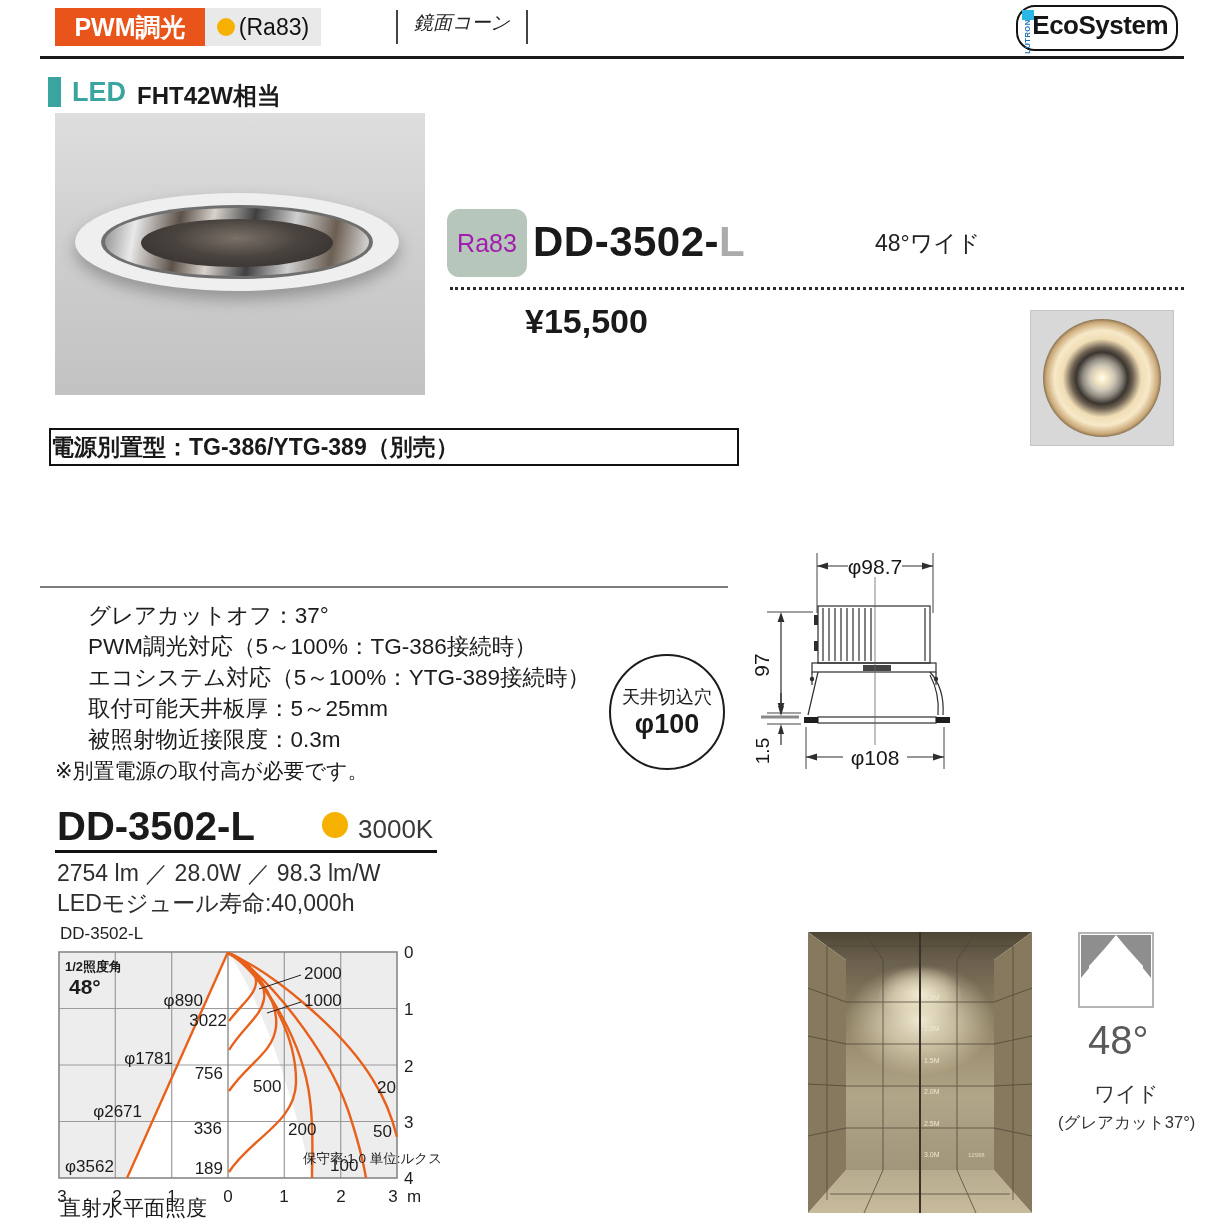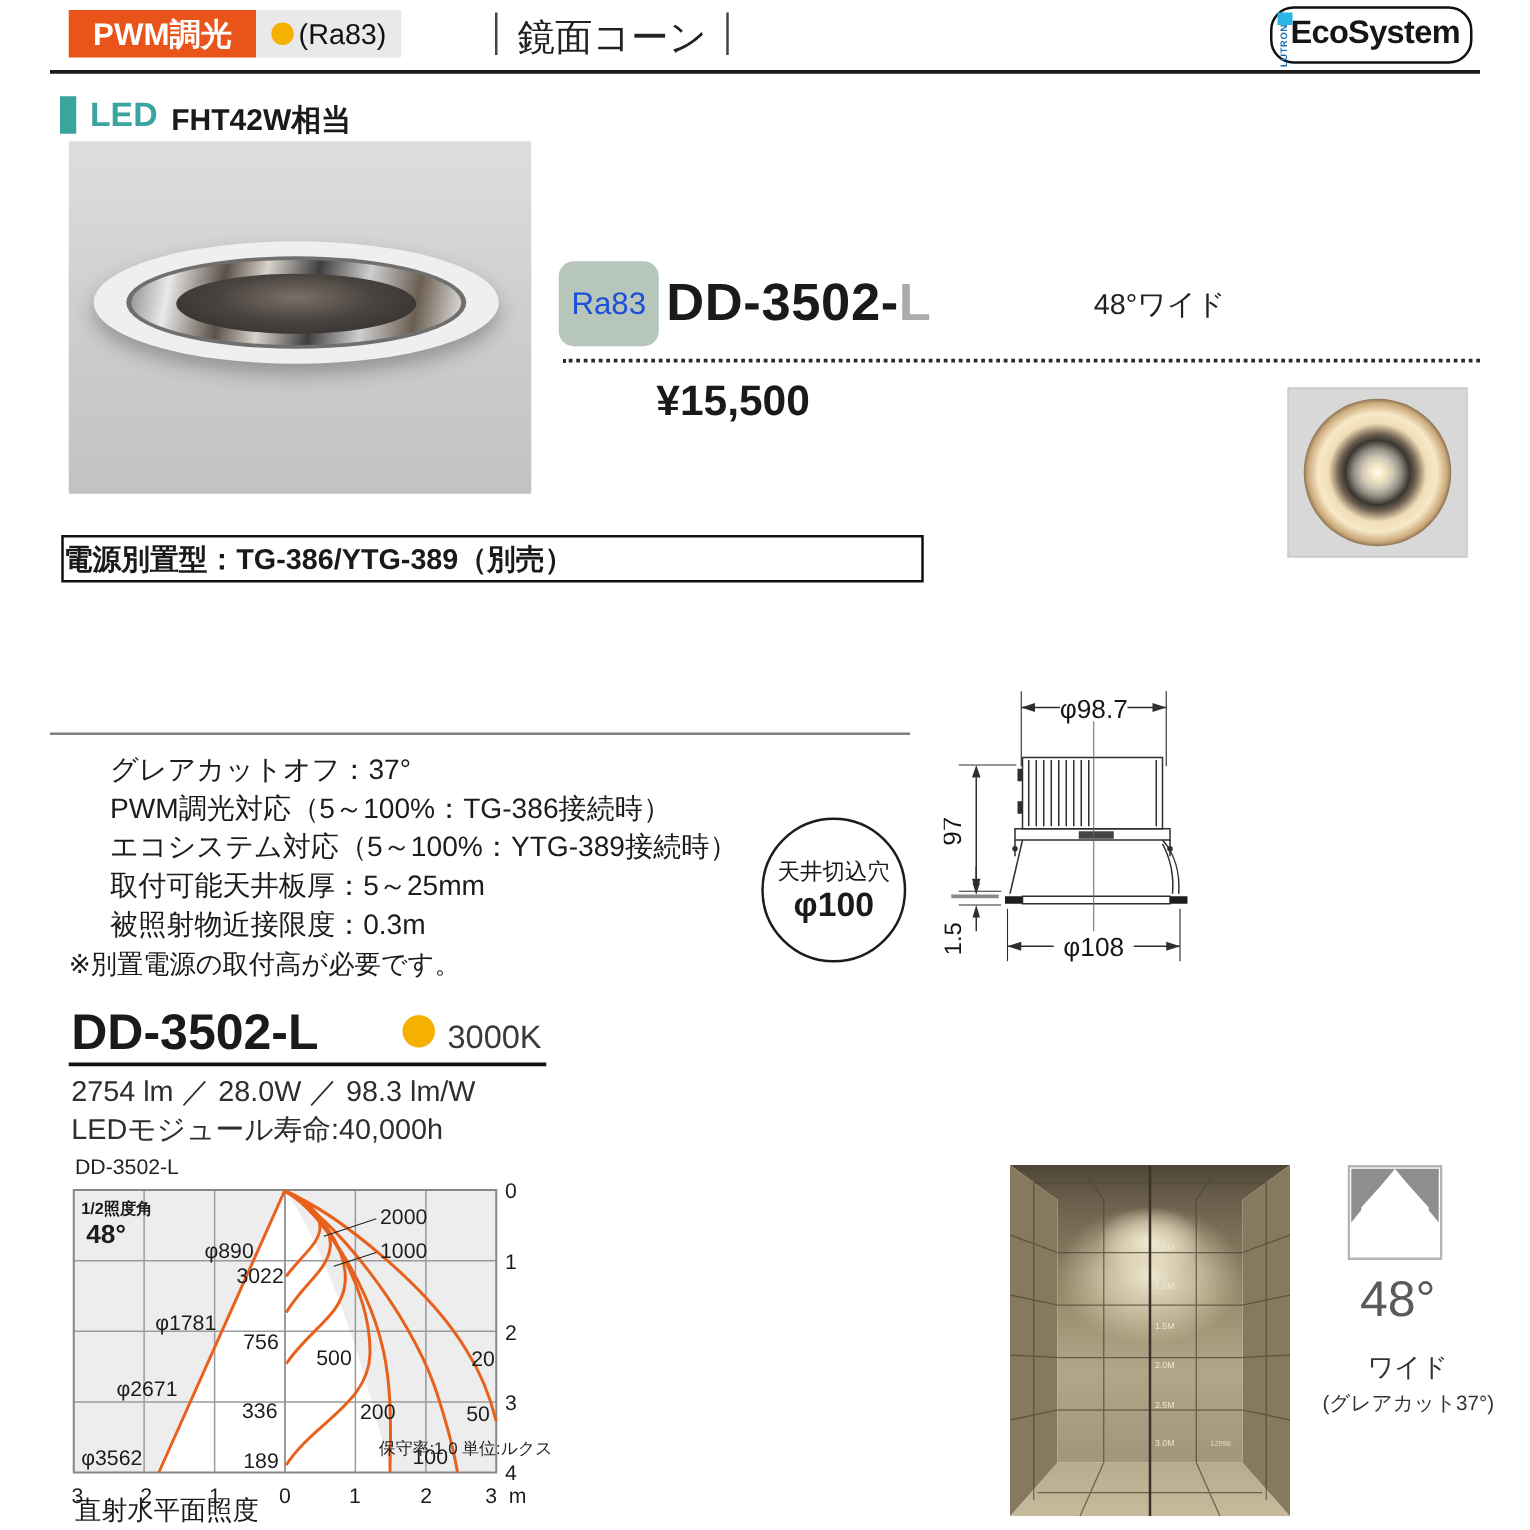--- a/index.html
+++ b/index.html
@@ -5,21 +5,21 @@
   html,body{margin:0;padding:0;background:#fff;}
   #page{position:relative;width:1224px;height:1224px;background:#fff;overflow:hidden;
         font-family:"Liberation Sans","DejaVu Sans",sans-serif;color:#1a1a1a;}
   .abs{position:absolute;}
   svg text{font-family:"Liberation Sans","DejaVu Sans",sans-serif;}
   .badge-orange{background:#e8541a;color:#fff;font-weight:bold;font-size:25px;
                 display:flex;align-items:center;justify-content:center;}
   .badge-gray{background:#e9e9e9;color:#111;font-size:23px;display:flex;align-items:center;
               justify-content:center;gap:4px;}
   .dot{border-radius:50%;display:inline-block;}
-  .mirror{display:flex;font-size:30px;color:#222;}
+  .mirror{display:flex;font-size:19px;color:#222;font-style:italic;}
   .mirror .bar{width:2px;height:34px;background:#444;}
   .mirror .txt{margin:0 16px;}
   .ecologo{border:2.5px solid #121212;border-radius:19px;background:#fff;display:flex;align-items:stretch;}
   .ecostrip{width:15px;position:relative;margin:3px 0 3px 3px;}
   .ecocyan{position:absolute;top:0;left:1px;width:12px;height:10px;background:#2bb7e6;}
   .lutron{position:absolute;top:22px;left:-14px;transform:rotate(-90deg);transform-origin:center;
           font-size:7.5px;font-weight:bold;color:#1a6fb5;letter-spacing:.5px;width:40px;text-align:center;}
   .econame{font-size:26px;font-weight:bold;color:#161616;letter-spacing:-.5px;line-height:36px;padding:0 8px 0 4px;}
   .speclines{font-size:22.5px;color:#1c1c1c;}
   .photo-main{background:linear-gradient(180deg,#dedede 0%,#cfcfcf 45%,#c2c2c2 100%);}
@@ -69,21 +69,21 @@
     <div class="ellipse" style="left:20px;top:80px;width:324px;height:98px;background:#efefef;
          box-shadow:0 8px 16px rgba(0,0,0,.28);"></div>
     <div class="ellipse" style="left:46px;top:92px;width:272px;height:74px;background:#6f6f6f;"></div>
     <div class="ellipse" style="left:50px;top:95px;width:264px;height:68px;
          background:linear-gradient(100deg,#8a8a8a 0%,#e9e9e9 12%,#5c5148 28%,#d8d3cc 40%,#3f3f41 55%,#cfcfcf 70%,#6b5e52 85%,#e8e8e8 100%);"></div>
     <div class="ellipse" style="left:86px;top:106px;width:192px;height:48px;
          background:radial-gradient(ellipse at 50% 40%,#7a7067 0%,#4a4440 45%,#2e2b29 100%);"></div>
   </div>
 
   <div class="abs" style="left:447px;top:209px;width:80px;height:68px;border-radius:12px;background:#b7c6bb;
-       display:flex;align-items:center;justify-content:center;color:#1d4ed8;font-size:25px;">
+       display:flex;align-items:center;justify-content:center;color:#a21caf;font-size:25px;">
     <span>Ra83</span>
   </div>
   <div class="abs" style="left:533px;top:218px;font-size:42px;font-weight:bold;letter-spacing:.5px;"><span>DD-3502-</span><span style="color:#ababab;">L</span></div>
   <div class="abs" style="left:875px;top:228px;font-size:23px;color:#222;">48°ワイド</div>
 
   <div class="abs" style="left:450px;top:287px;width:734px;height:0;border-top:3px dotted #2b2b2b;"></div>
 
   <div class="abs" style="left:525px;top:302px;font-size:34px;font-weight:bold;">¥15,500</div>
 
   <div class="abs smallphoto" style="left:1030px;top:310px;width:142px;height:134px;">

